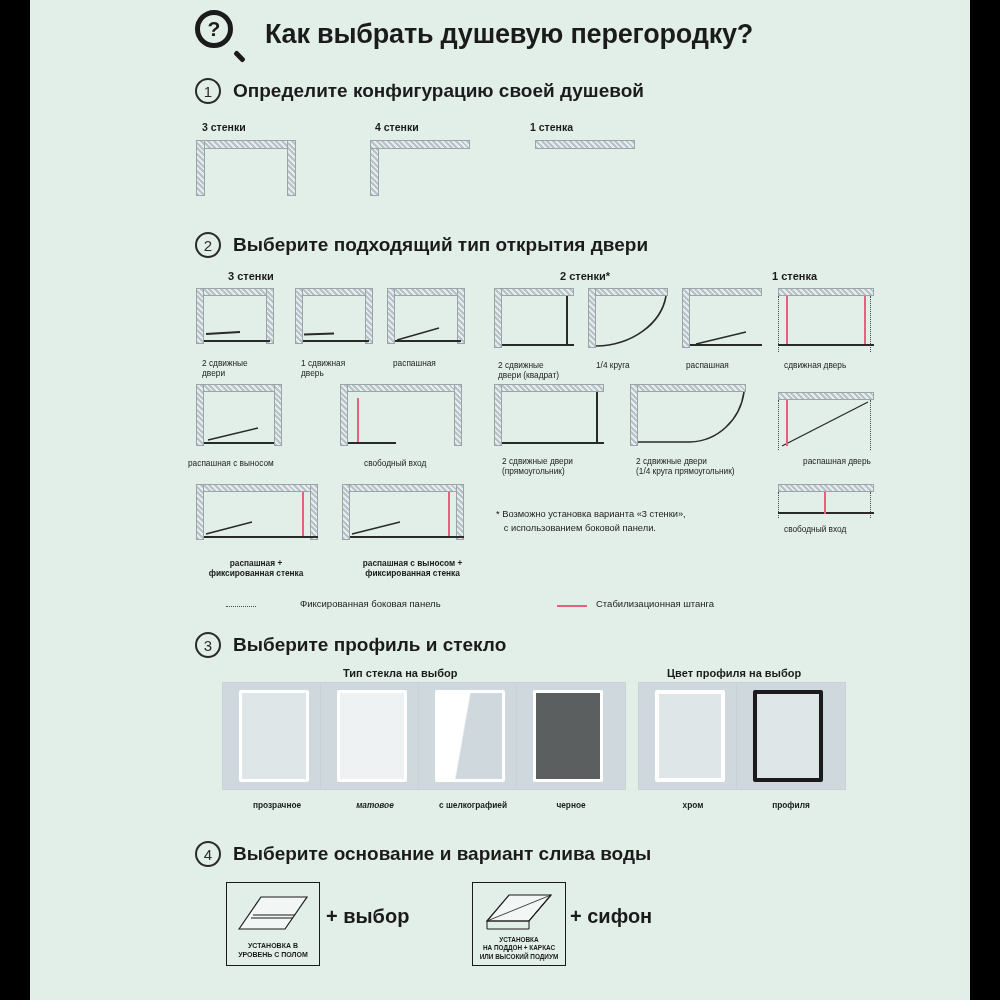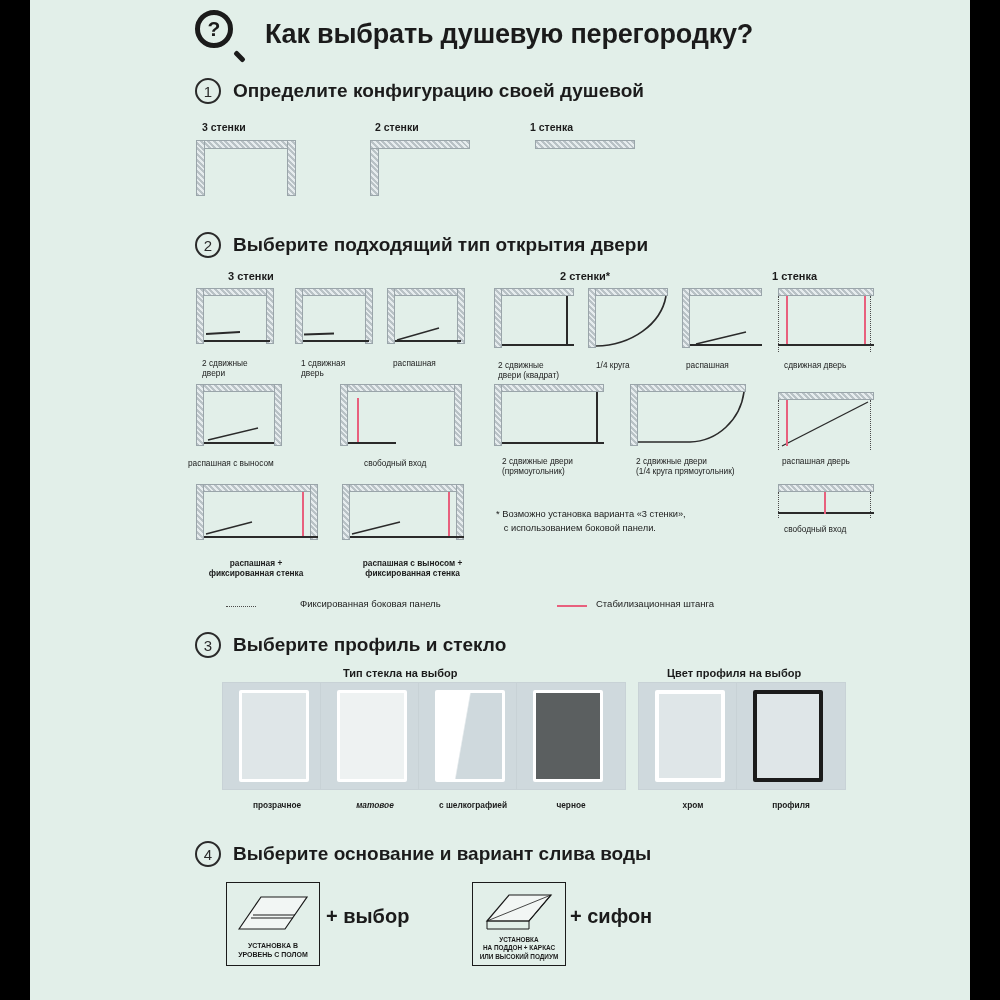--- a/index.html
+++ b/index.html
@@ -57,21 +57,21 @@
     </div>
     <div class="main-title">Как выбрать душевую перегородку?</div>
   </div>
 
   <div class="step" style="left:165px; top:78px;">
     <div class="step-num">1</div>
     <div class="step-title">Определите конфигурацию своей душевой</div>
   </div>
 
   <div class="lbl" style="left:172px; top:121px;">3 стенки</div>
-  <div class="lbl" style="left:345px; top:121px;">2 стенки</div>
+  <div class="lbl" style="left:345px; top:121px;">4 стенки</div>
   <div class="lbl" style="left:500px; top:121px;">1 стенка</div>
 
   <div class="wall" style="left:166px;top:140px;width:100px;height:9px;"></div>
   <div class="wall" style="left:166px;top:140px;width:9px;height:56px;"></div>
   <div class="wall" style="left:257px;top:140px;width:9px;height:56px;"></div>
 
   <div class="wall" style="left:340px;top:140px;width:9px;height:56px;"></div>
   <div class="wall" style="left:340px;top:140px;width:100px;height:9px;"></div>
 
   <div class="wall" style="left:505px;top:140px;width:100px;height:9px;"></div>
@@ -216,21 +216,21 @@
 
   <div>
     <div class="wall" style="left:748px;top:392px;width:96px;height:8px;"></div>
     <div class="dotline" style="left:748px;top:400px;width:0;height:50px;border-top:none;border-left:1.6px dotted #4a4a4a;"></div>
     <div class="dotline" style="left:840px;top:400px;width:0;height:50px;border-top:none;border-left:1.6px dotted #4a4a4a;"></div>
     <svg style="position:absolute;left:748px;top:392px;" width="100" height="60">
       <line x1="4" y1="54" x2="90" y2="10" stroke="#2a2a2a" stroke-width="1.4"></line>
     </svg>
     <div class="pinkline" style="left:756px;top:400px;width:1.6px;height:46px;"></div>
   </div>
-  <div class="cap" style="left:752px;top:456px;width:110px;">распашная дверь</div>
+  <div class="cap" style="left:752px;top:456px;width:110px;text-align:center;">распашная дверь</div>
 
   <div>
     <div class="wall" style="left:748px;top:484px;width:96px;height:8px;"></div>
     <div class="dotline" style="left:748px;top:492px;width:0;height:26px;border-top:none;border-left:1.6px dotted #4a4a4a;"></div>
     <div class="dotline" style="left:840px;top:492px;width:0;height:26px;border-top:none;border-left:1.6px dotted #4a4a4a;"></div>
     <div class="thin" style="left:748px;top:512px;width:96px;height:2px;"></div>
     <div class="pinkline" style="left:794px;top:492px;width:1.6px;height:22px;"></div>
   </div>
   <div class="cap" style="left:754px;top:524px;width:110px;">свободный вход</div>
 

